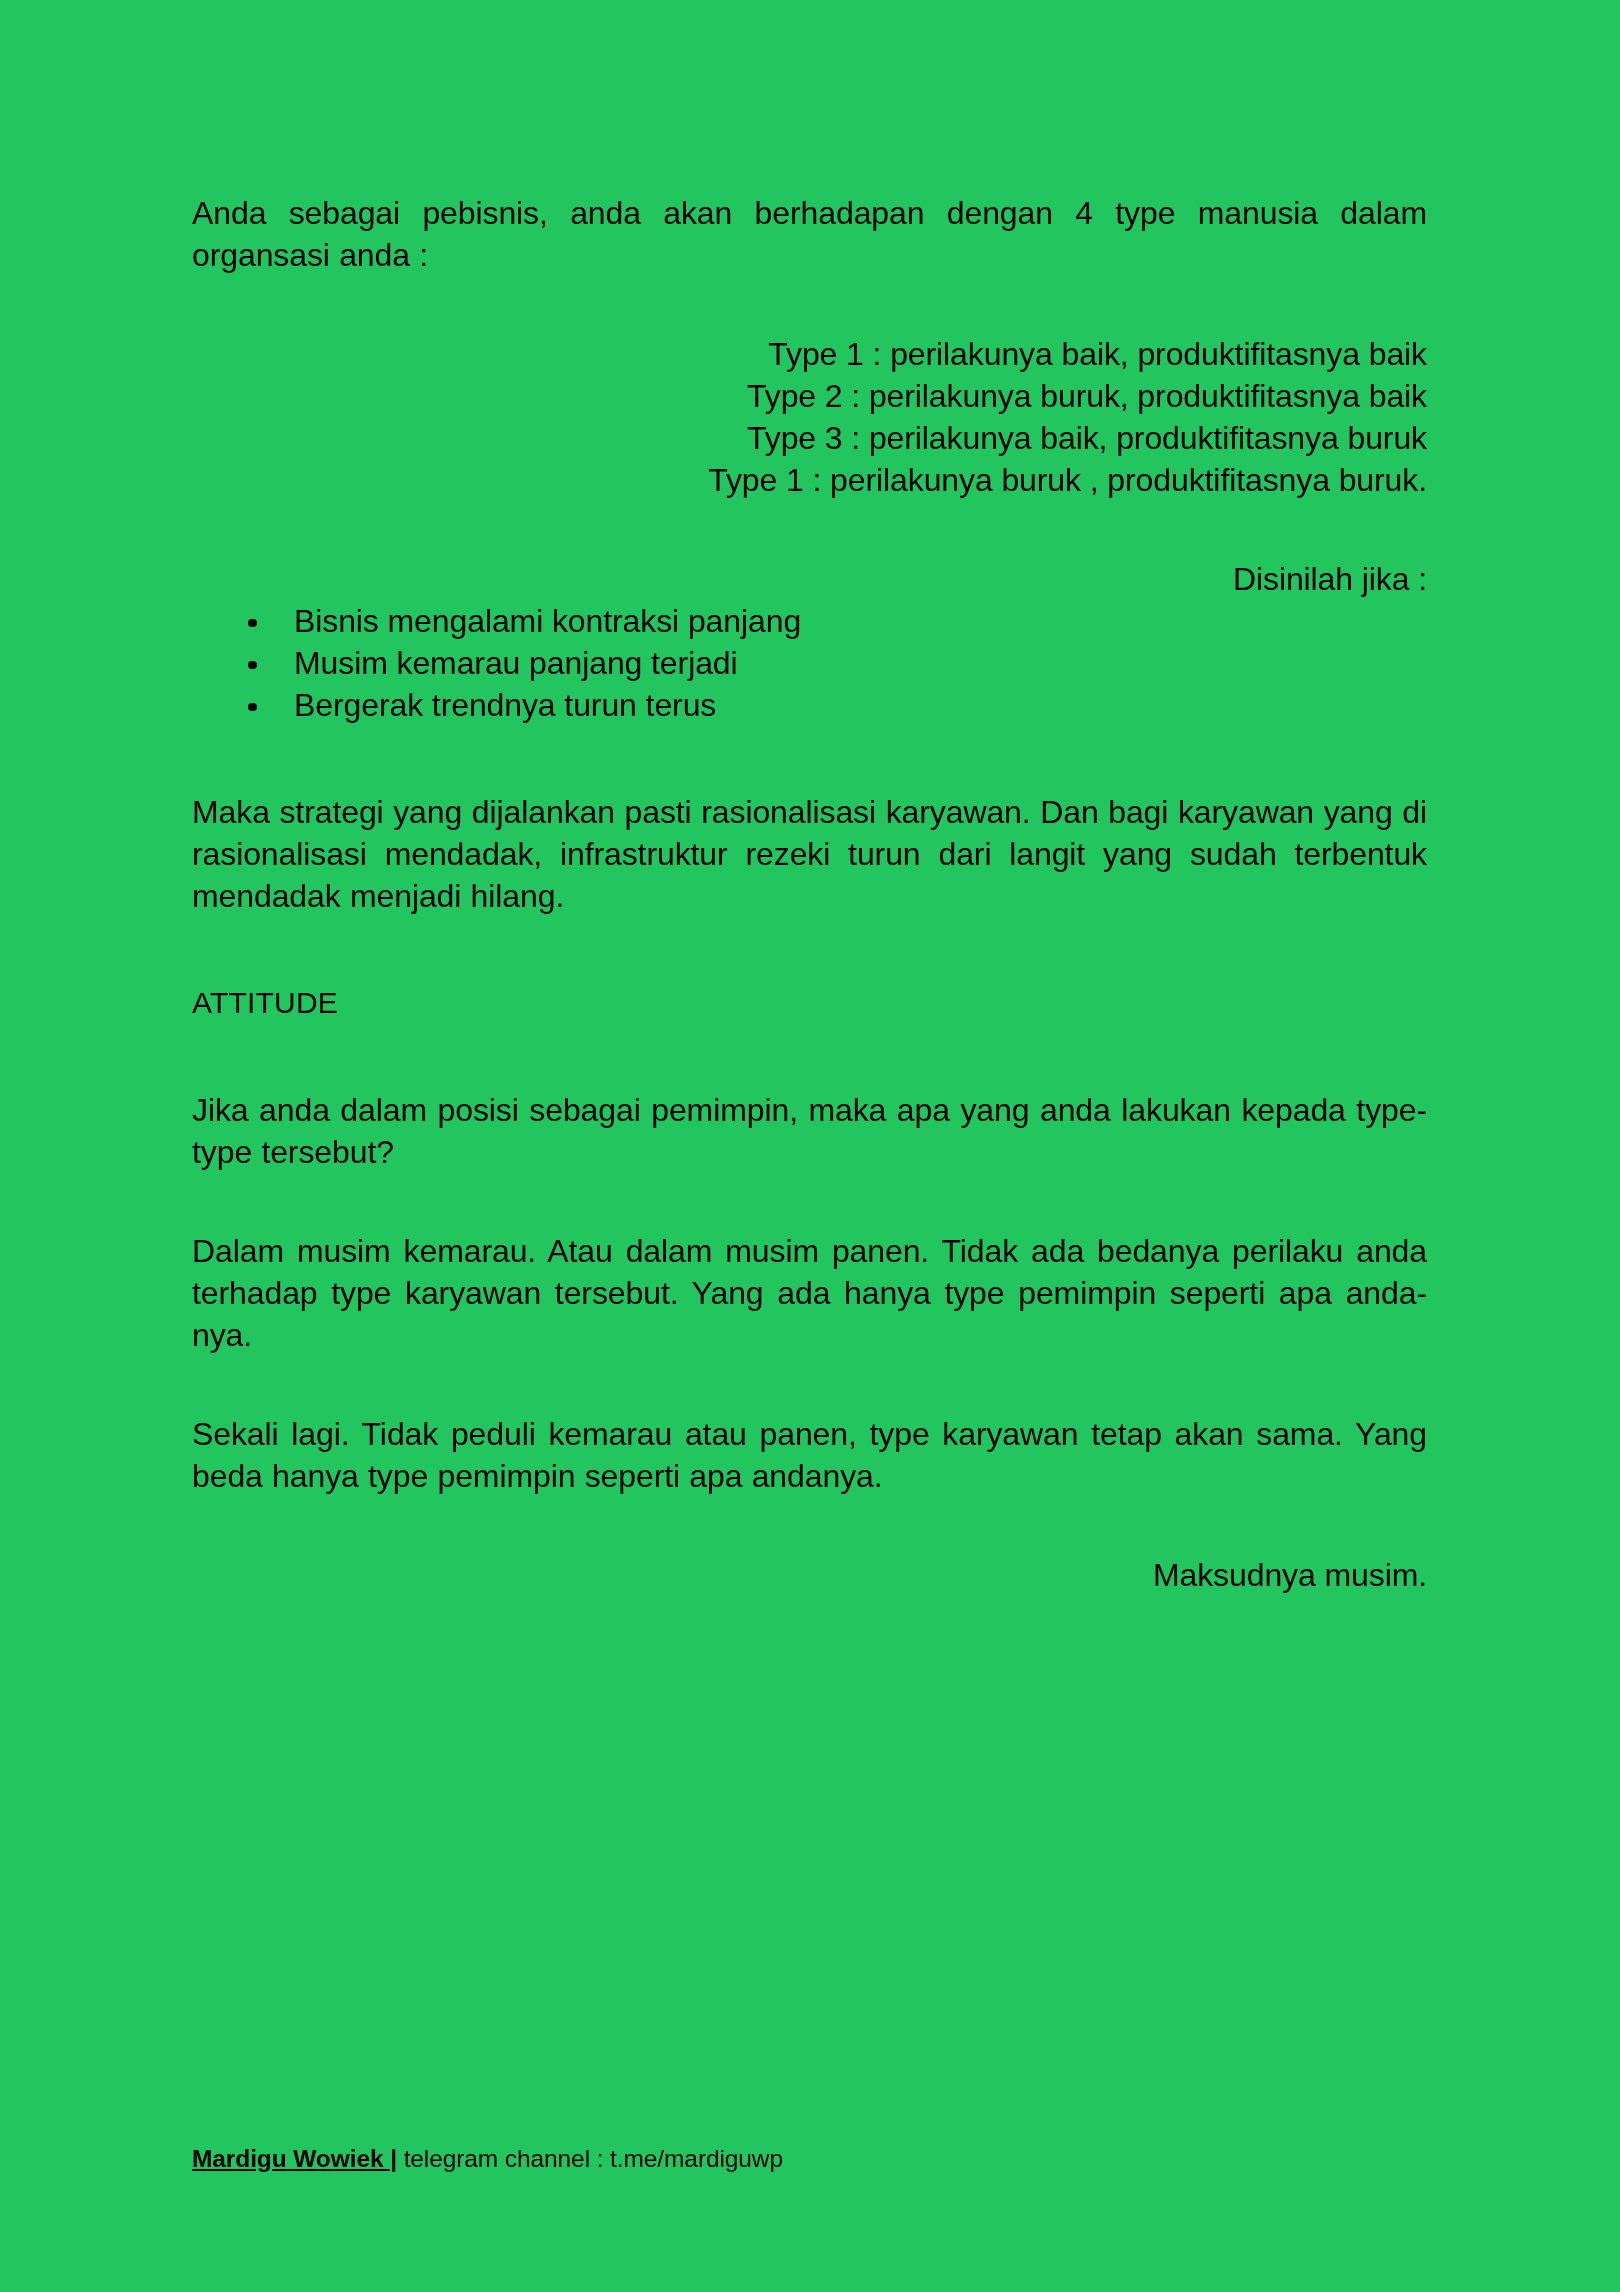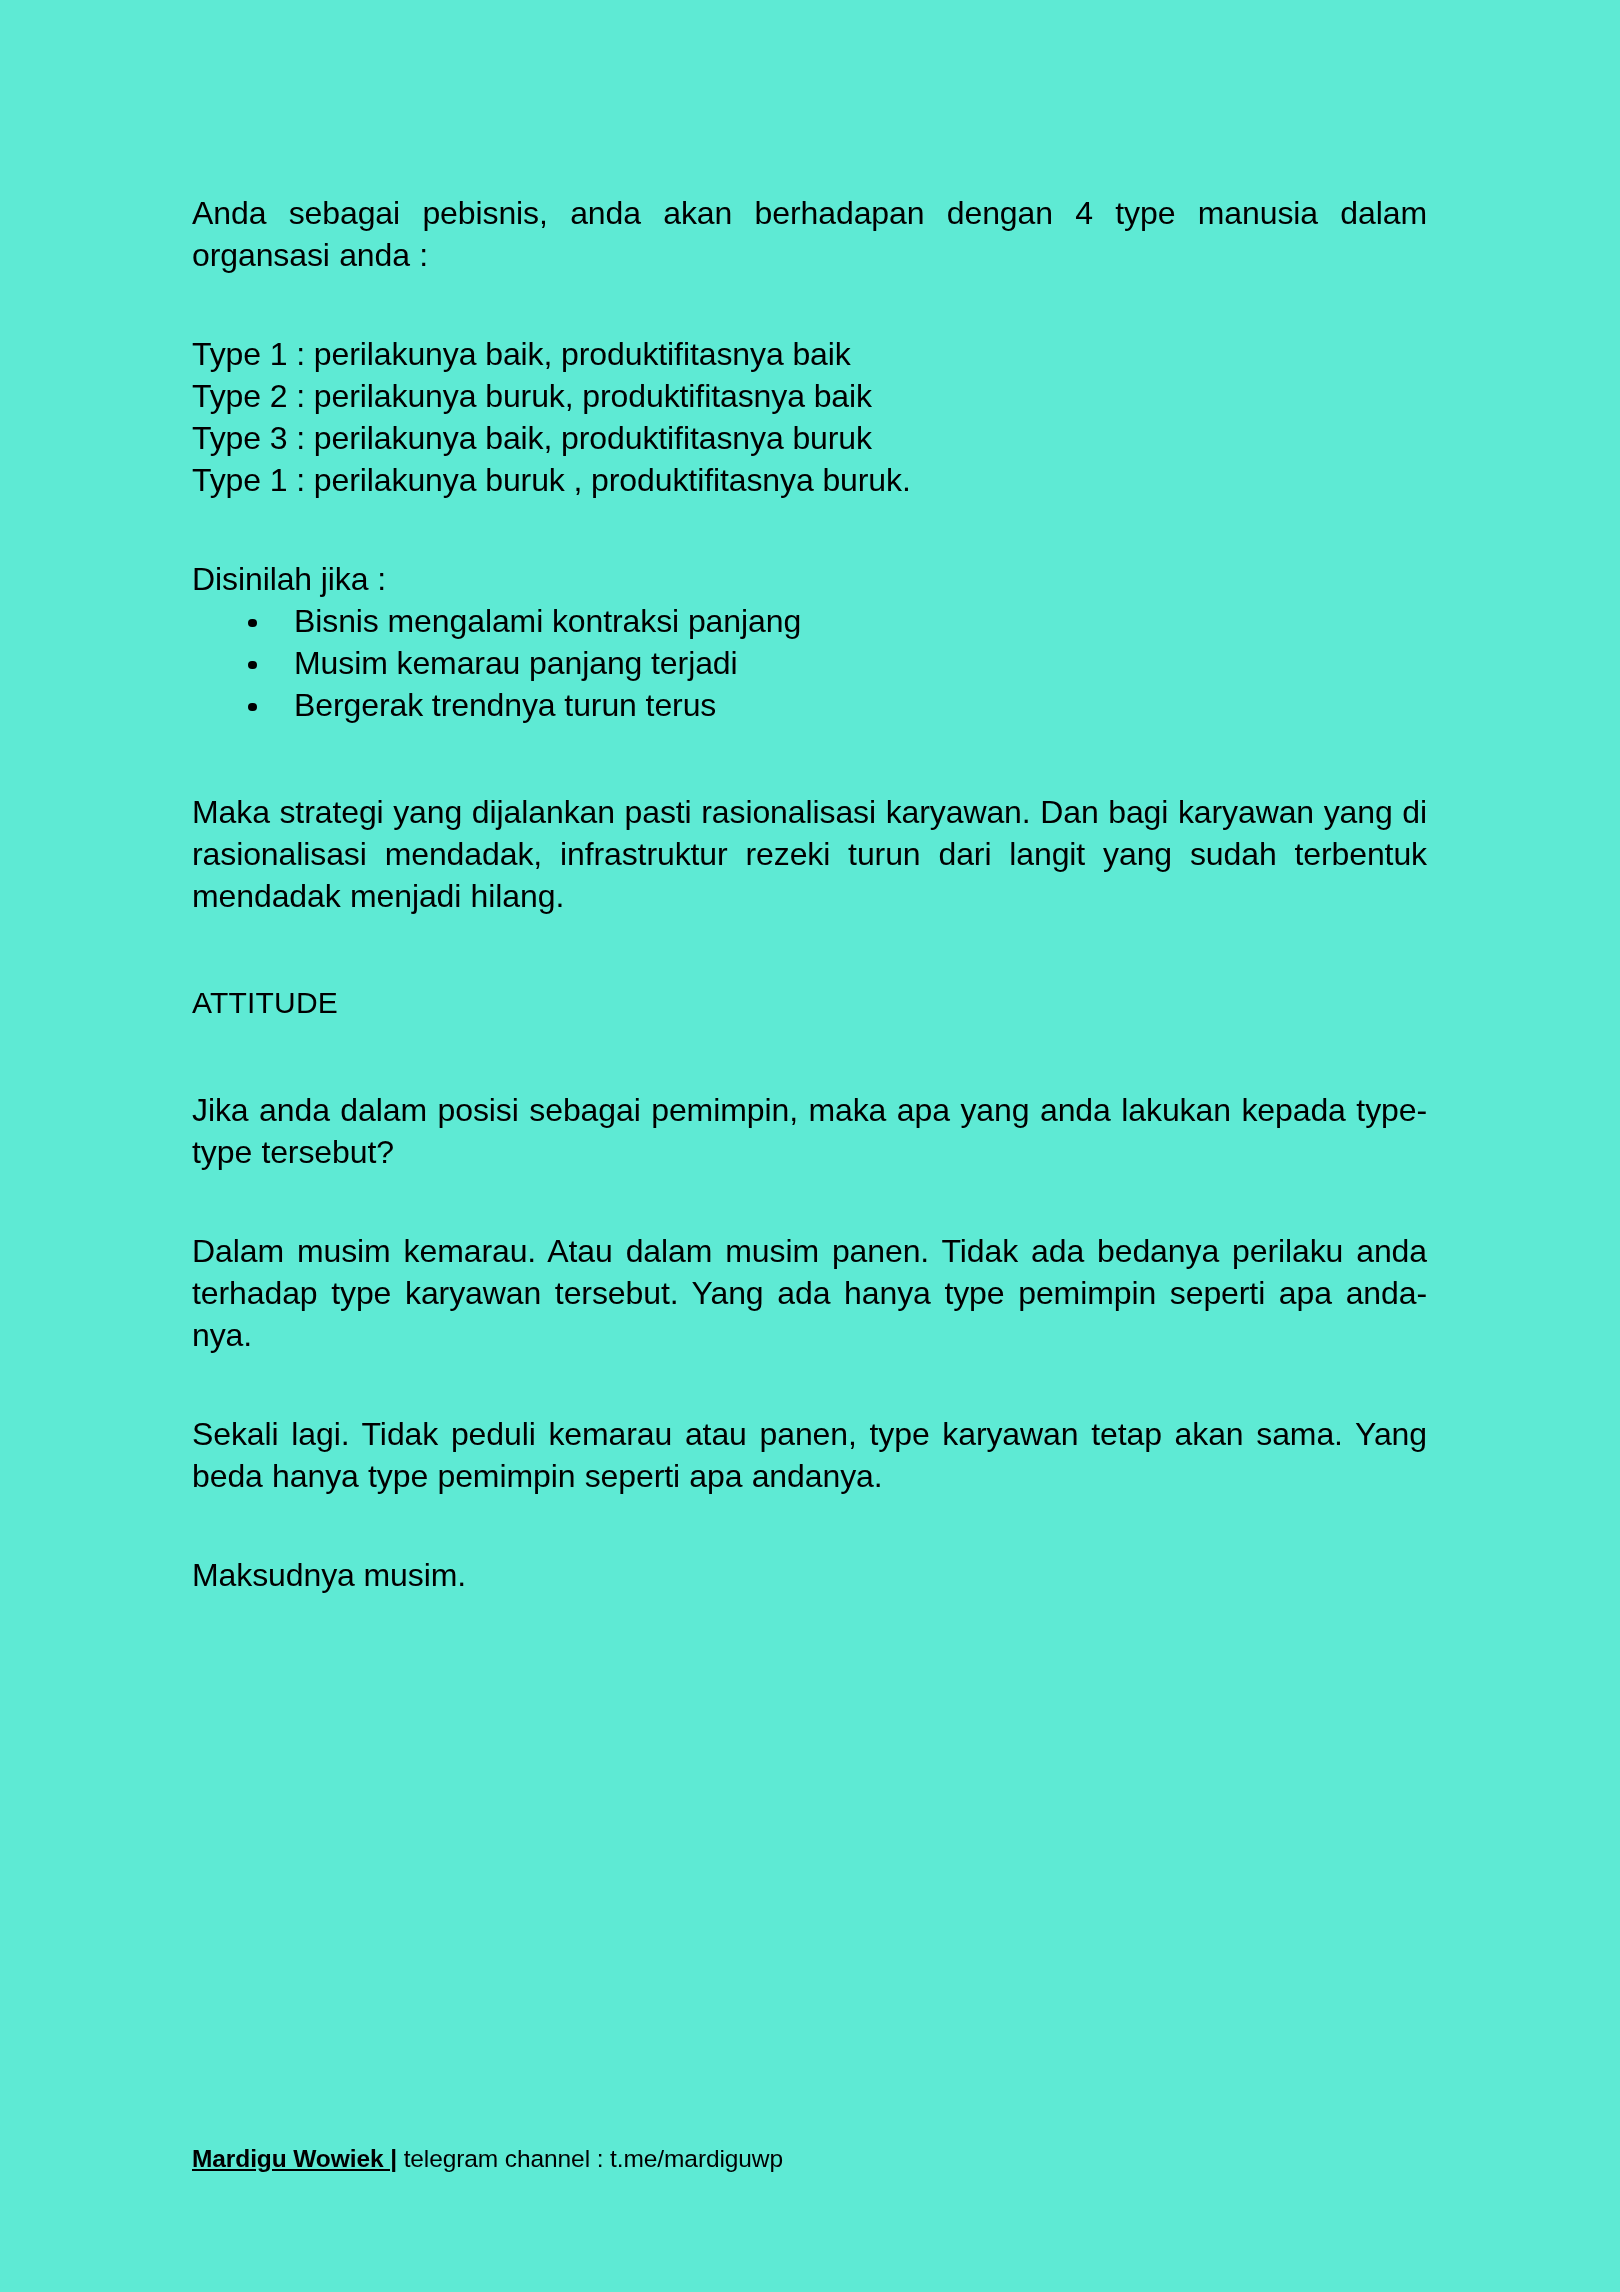--- a/index.html
+++ b/index.html
@@ -8,21 +8,21 @@
     background: #ffffff;
   }
   body {
     font-family: "Liberation Sans", "DejaVu Sans", sans-serif;
     color: #000000;
   }
   .page {
     position: relative;
     width: 1620px;
     height: 2293px;
-    background: #5eead4;
+    background: #22c55e;
     overflow: hidden;
     box-sizing: border-box;
   }
   .content {
     position: absolute;
     left: 192px;
     top: 192px;
     width: 1235px;
   }
   .para {
@@ -32,21 +32,21 @@
     margin: 0;
     text-align: justify;
     text-justify: inter-word;
     word-spacing: 0.5px;
   }
   .para-left {
     font-size: 32px;
     line-height: 42px;
     letter-spacing: -0.1px;
     margin: 0;
-    text-align: left;
+    text-align: right;
   }
   .gap-lg { height: 57px; }
   .gap-xl { height: 65px; }
   .type-block .para-left { margin: 0; }
   .bullets {
     margin: 0;
     padding: 0;
     list-style: none;
   }
   .bullets li {

